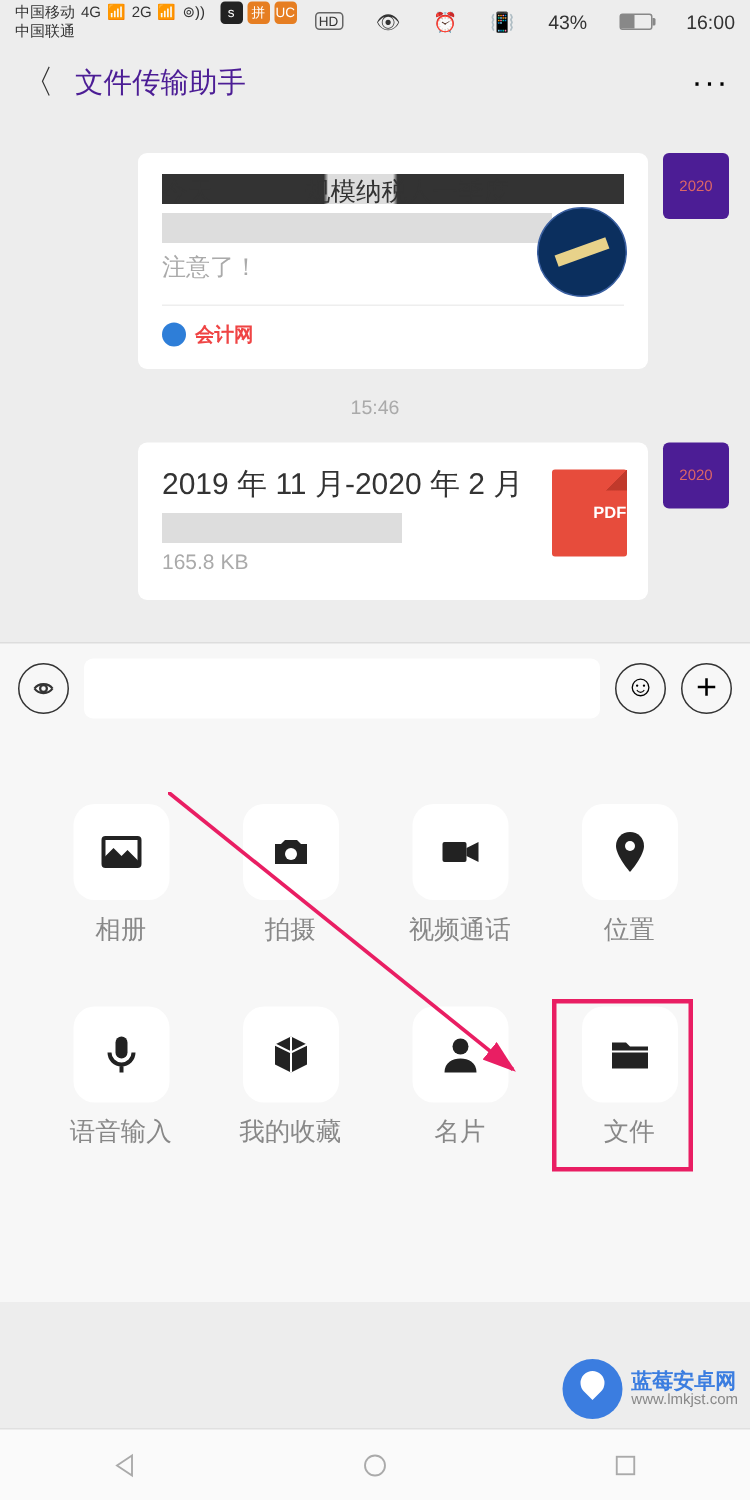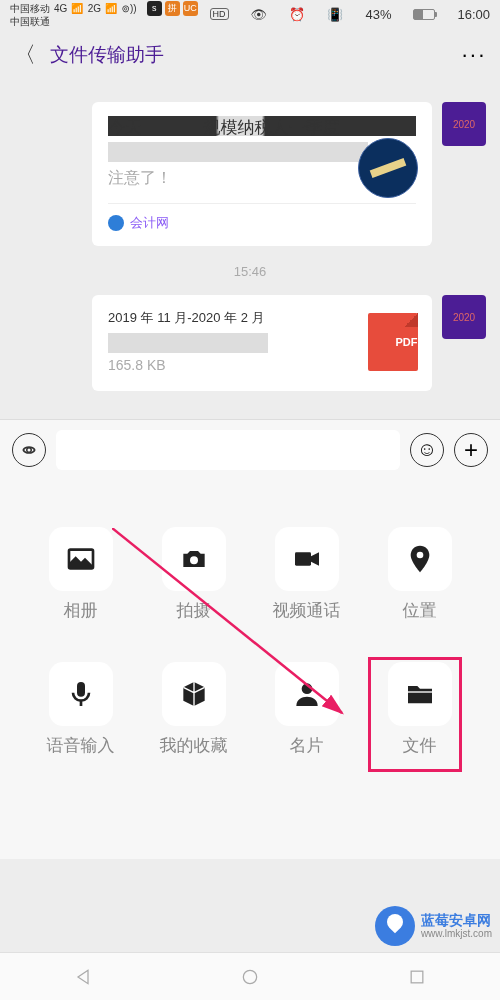--- a/index.html
+++ b/index.html
@@ -24,26 +24,26 @@
     .msg-row { display: flex; justify-content: flex-end; margin-bottom: 18px; }
     .msg-bubble { background: #fff; border-radius: 6px; padding: 14px 16px; width: 340px; position: relative; }
     .avatar { width: 44px; height: 44px; border-radius: 4px; margin-left: 10px; background: #4c1d95; display: flex; align-items: center; justify-content: center; font-size: 10px; color: #d66; }
     
     .article-line1 { height: 20px; background: linear-gradient(to right, #333 35%, #ddd 36%, #ddd 50%, #333 51%); font-size: 17px; color: #333; margin-bottom: 6px; white-space: nowrap; overflow: hidden; }
     .article-line2 { height: 20px; font-size: 17px; color: #333; margin-bottom: 6px; position: relative; }
     .article-line2::before { content: ''; position: absolute; left: 0; top: 0; width: 260px; height: 100%; background: #ddd; }
     .article-sub { font-size: 16px; color: #aaa; margin-top: 4px; }
     .article-img { width: 60px; height: 60px; border-radius: 50%; background: #0b2f5e; position: absolute; right: 14px; bottom: 48px; border: 1px solid #3a5fa0; display: flex; align-items: center; justify-content: center; overflow: hidden; }
     .article-img::before { content: ''; width: 36px; height: 8px; background: #e8d28a; transform: rotate(-20deg); position: absolute; }
-    .article-footer { border-top: 1px solid #eee; margin-top: 14px; padding-top: 10px; display: flex; align-items: center; gap: 6px; font-size: 13px; color: #8b5cf6; }
+    .article-footer { border-top: 1px solid #eee; margin-top: 14px; padding-top: 10px; display: flex; align-items: center; gap: 6px; font-size: 13px; color: #ef4444; font-weight: bold; }
     .footer-icon { width: 16px; height: 16px; border-radius: 50%; background: #2e7ed8; }
     
     .timestamp { text-align: center; font-size: 13px; color: #aaa; margin: 10px 0 16px; }
     
-    .file-title { font-size: 13px; color: #333; margin-bottom: 6px; }
+    .file-title { font-size: 20px; color: #333; margin-bottom: 6px; }
     .file-blur { width: 160px; height: 20px; background: #ddd; margin-bottom: 4px; }
     .file-size { font-size: 14px; color: #aaa; }
     .pdf-icon { width: 50px; height: 58px; background: #e74c3c; position: absolute; right: 14px; top: 18px; border-radius: 2px; color: #fff; display: flex; align-items: center; justify-content: center; font-size: 11px; font-weight: bold; padding-left: 27px; }
     .pdf-icon::before { content: ''; position: absolute; top: 0; right: 0; width: 14px; height: 14px; background: linear-gradient(135deg, transparent 50%, #c0392b 50%); }
     
     .input-bar { height: 60px; background: #f7f7f7; display: flex; align-items: center; padding: 0 12px; gap: 10px; border-top: 1px solid #ddd; }
     .voice-btn, .emoji-btn, .plus-btn { width: 34px; height: 34px; border: 1.5px solid #333; border-radius: 50%; display: flex; align-items: center; justify-content: center; }
     .voice-btn svg { width: 18px; height: 18px; }
     .emoji-face { font-size: 20px; }
     .plus-sign { font-size: 24px; line-height: 1; }

